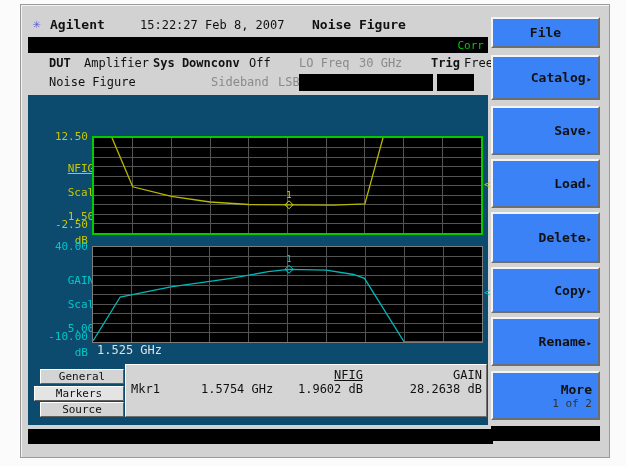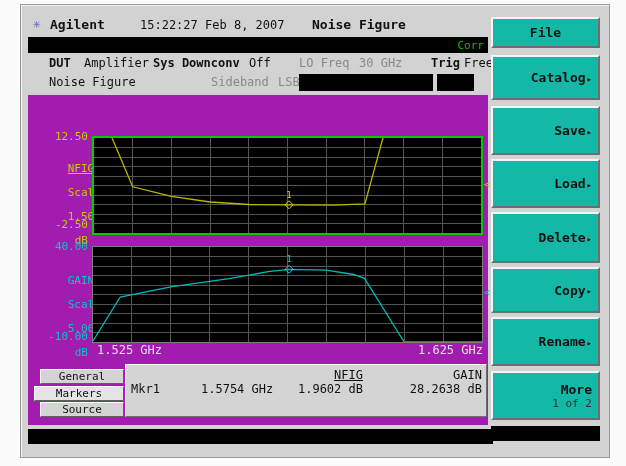--- a/index.html
+++ b/index.html
@@ -17,21 +17,21 @@
   .scr-title{position:absolute;left:284px;top:3px;font-weight:bold;font-size:13px;color:#111;}
   .corr-bar{position:absolute;left:28px;top:37px;width:460px;height:16px;background:#000;}
   .corr{position:absolute;right:4px;top:2px;font-size:11px;color:#00cc00;}
   
   .status{position:absolute;left:44px;top:53px;width:460px;height:42px;font-size:12px;color:#111;}
   .status span{position:absolute;white-space:pre;}
   .b{font-weight:bold;}
   .dim{color:#8a8a8a;}
   .blackbox{position:absolute;background:#000;}
   
-  .display{position:absolute;left:28px;top:95px;width:460px;height:330px;background:#a21caf;}
+  .display{position:absolute;left:28px;top:95px;width:460px;height:330px;background:#0c4a6e;}
   .axlab{position:absolute;text-align:right;font-size:11px;line-height:12px;white-space:pre;}
   .ylab-nfig{color:#c8c800;}
   .ylab-gain{color:#00c8c8;}
   .trace-name-underline{text-decoration:underline;}
   .chartbox{position:absolute;display:block;background:#000;}
   #nfig-chart{left:64px;top:41px;border:2px solid #00cc00;}
   #gain-chart{left:64px;top:151px;border:1px solid #7d7d7d;}
   .refarrow{position:absolute;font-size:10px;line-height:10px;}
   .xlab{position:absolute;font-size:12px;color:#e0e0e0;}
   
@@ -42,21 +42,21 @@
   
   .readout{position:absolute;left:97px;top:269px;width:362px;height:53px;background:#d4d4d4;
            border:1px solid;border-color:#ffffff #6f6f6f #6f6f6f #ffffff;box-sizing:border-box;
            font-size:12px;color:#111;}
   .readout span{position:absolute;white-space:pre;}
   .ra{text-align:right;display:inline-block;}
   
   .msgbar{position:absolute;left:28px;top:429px;width:465px;height:15px;background:#000;}
   .menubar-black{position:absolute;left:491px;top:426px;width:109px;height:15px;background:#000;}
   
-  .skey{position:absolute;left:491px;width:109px;background:#14b8a6;box-sizing:border-box;
+  .skey{position:absolute;left:491px;width:109px;background:#3b82f6;box-sizing:border-box;
         border:2px solid;border-color:#f4f4f4 #6e6e6e #6e6e6e #f4f4f4;
         display:flex;align-items:center;justify-content:flex-end;
         font-weight:bold;font-size:13px;color:#111;padding-right:6px;}
   .skey .arrow{font-size:9px;margin-left:1px;transform:translateY(1px);}
   .skey.title{justify-content:center;padding-right:0;}
   .skey.more{flex-direction:column;align-items:flex-end;justify-content:center;}
   .skey .sub{font-weight:normal;font-size:11px;color:#333;}
 </style>
 </head>
 <body>
@@ -154,21 +154,20 @@
         <line x1="0" y1="66.5" x2="389" y2="66.5" stroke="#545454" stroke-width="1" shape-rendering="crispEdges"></line>
         <line x1="0" y1="76.0" x2="389" y2="76.0" stroke="#545454" stroke-width="1" shape-rendering="crispEdges"></line>
         <line x1="0" y1="85.5" x2="389" y2="85.5" stroke="#545454" stroke-width="1" shape-rendering="crispEdges"></line>
         <polyline points="0.0,94.0 27.2,50.0 77.8,39.9 136.2,31.7 175.1,24.7 196.1,22.3 233.4,23.2 260.6,27.5 271.5,31.4 311.2,95.0 389.0,95.0" fill="none" stroke="#00b8b8" stroke-width="1.3"></polyline>
         <path d="M 196.05599999999984 18.29878 L 200.05599999999984 22.29878 L 196.05599999999984 26.29878 L 192.05599999999984 22.29878 Z" fill="none" stroke="#00d8d8" stroke-width="1"></path>
         <text x="196.05599999999984" y="15.29878" fill="#00d8d8" text-anchor="middle" font-size="9px" font-family="&quot;DejaVu Sans Mono&quot;,monospace">1</text>
       </svg>
     <span class="refarrow ylab-gain" style="left:456px;top:193px;">&lt;</span>
 
     <span class="xlab" style="left:69px;top:248px;">1.525 GHz</span>
-    <span class="xlab ra" style="left:355px;top:248px;width:100px;text-align:right;">1.625 GHz</span>
 
     <div class="tab active" style="left:6px;top:291px;width:90px;">Markers</div>
     <div class="tab" style="left:12px;top:274px;width:84px;">General</div>
     <div class="tab" style="left:12px;top:307px;width:84px;">Source</div>
 
     <div class="readout">
       <span class="ra trace-name-underline" style="left:157px;top:3px;width:80px;text-align:right;">NFIG</span>
       <span class="ra" style="left:276px;top:3px;width:80px;text-align:right;">GAIN</span>
       <span style="left:5px;top:17px;">Mkr1</span>
       <span style="left:75px;top:17px;">1.5754 GHz</span>

